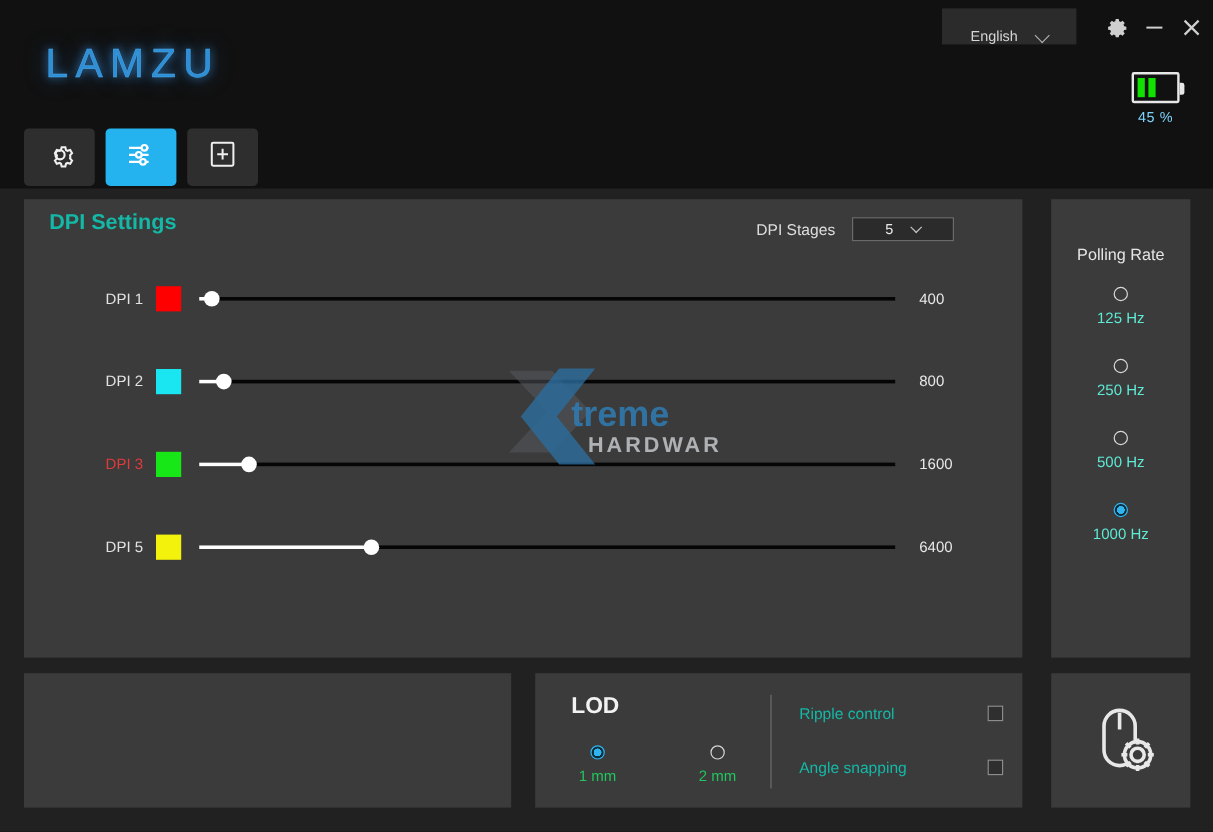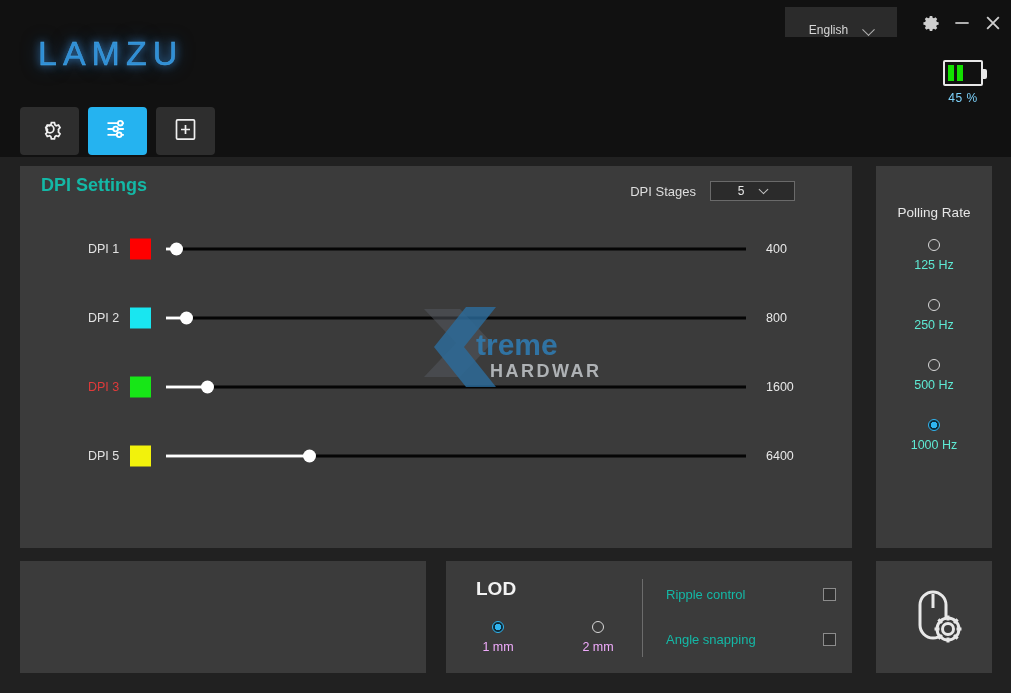--- a/index.html
+++ b/index.html
@@ -162,21 +162,21 @@
   .lod-panel {
     position: absolute; left: 446px; top: 561px;
     width: 406px; height: 112px;
   }
   .lod-title {
     position: absolute; left: 30px; top: 17px;
     font-size: 19px; font-weight: bold; color: #f2f2f2;
   }
   .lod-opts { position: absolute; left: 22px; top: 60px; display: flex; gap: 40px; }
   .lod-opt { width: 60px; text-align: center; }
-  .lod-opt .lod-lb { font-size: 12.5px; color: #f0abfc; }
+  .lod-opt .lod-lb { font-size: 12.5px; color: #22c55e; }
   .lod-div {
     position: absolute; left: 196px; top: 18px;
     width: 1px; height: 78px; background: #6c6c6c;
   }
   .toggles { position: absolute; left: 220px; top: 26px; width: 170px; }
   .toggle-row {
     display: flex; align-items: center; justify-content: space-between;
     margin-bottom: 30px;
   }
   .toggle-row .tg-label { font-size: 13px; color: #14b8a6; }

